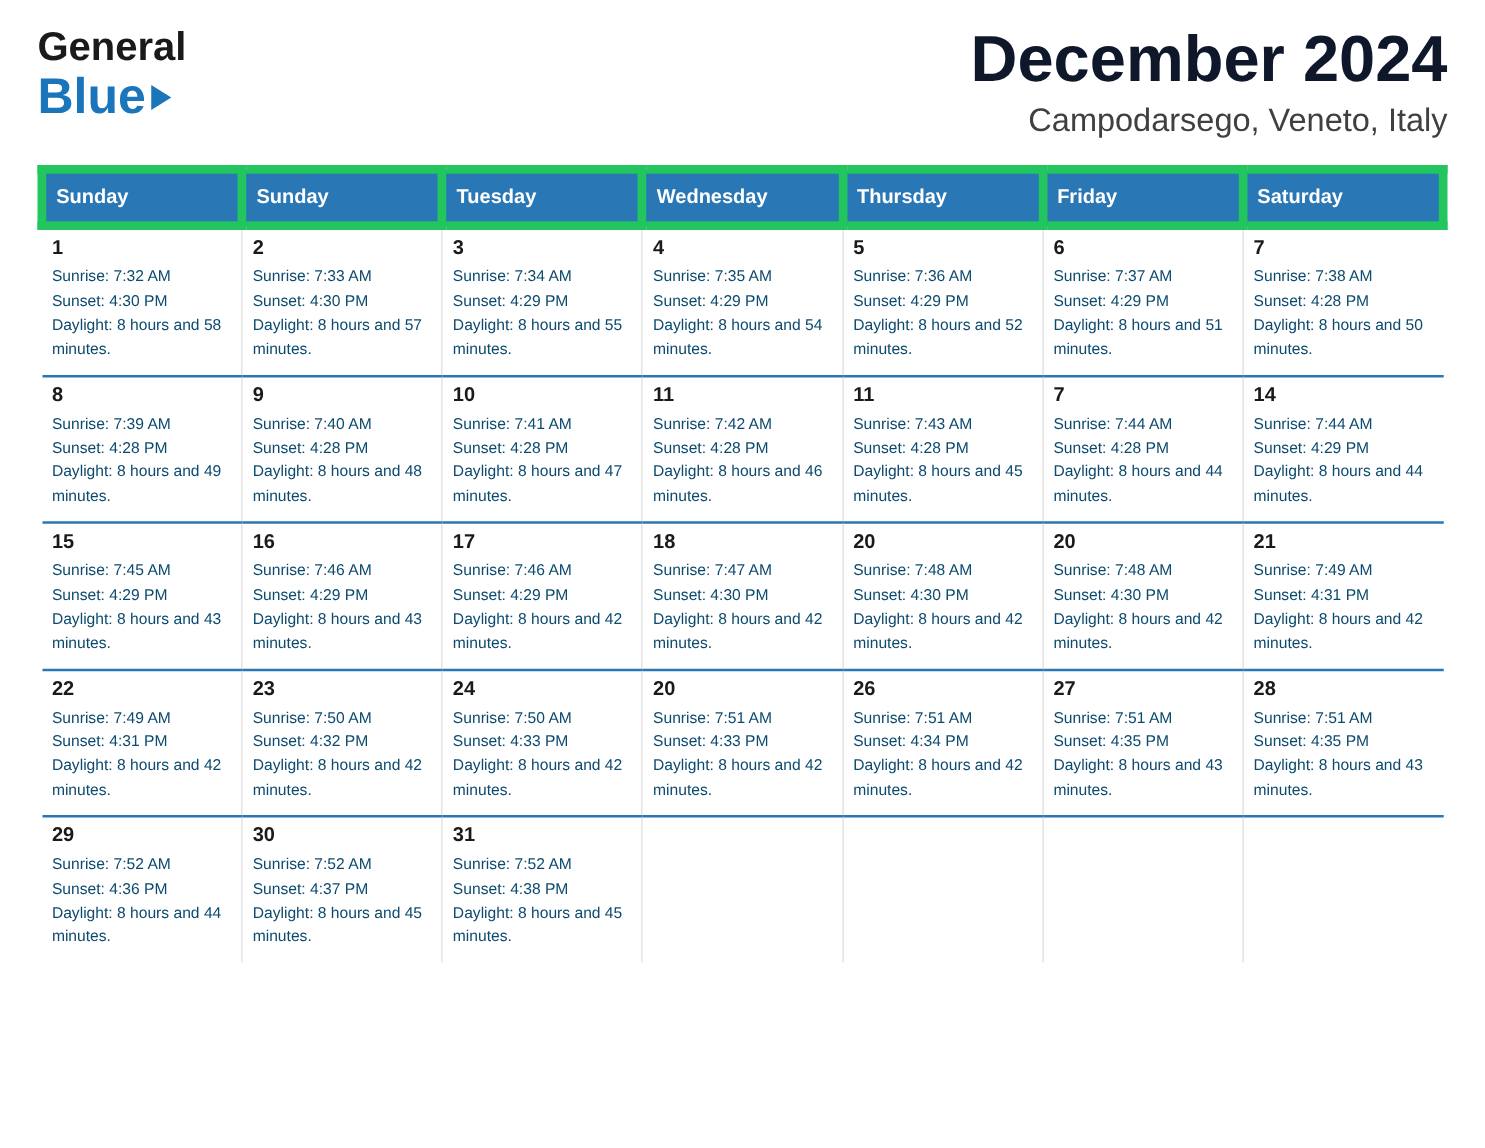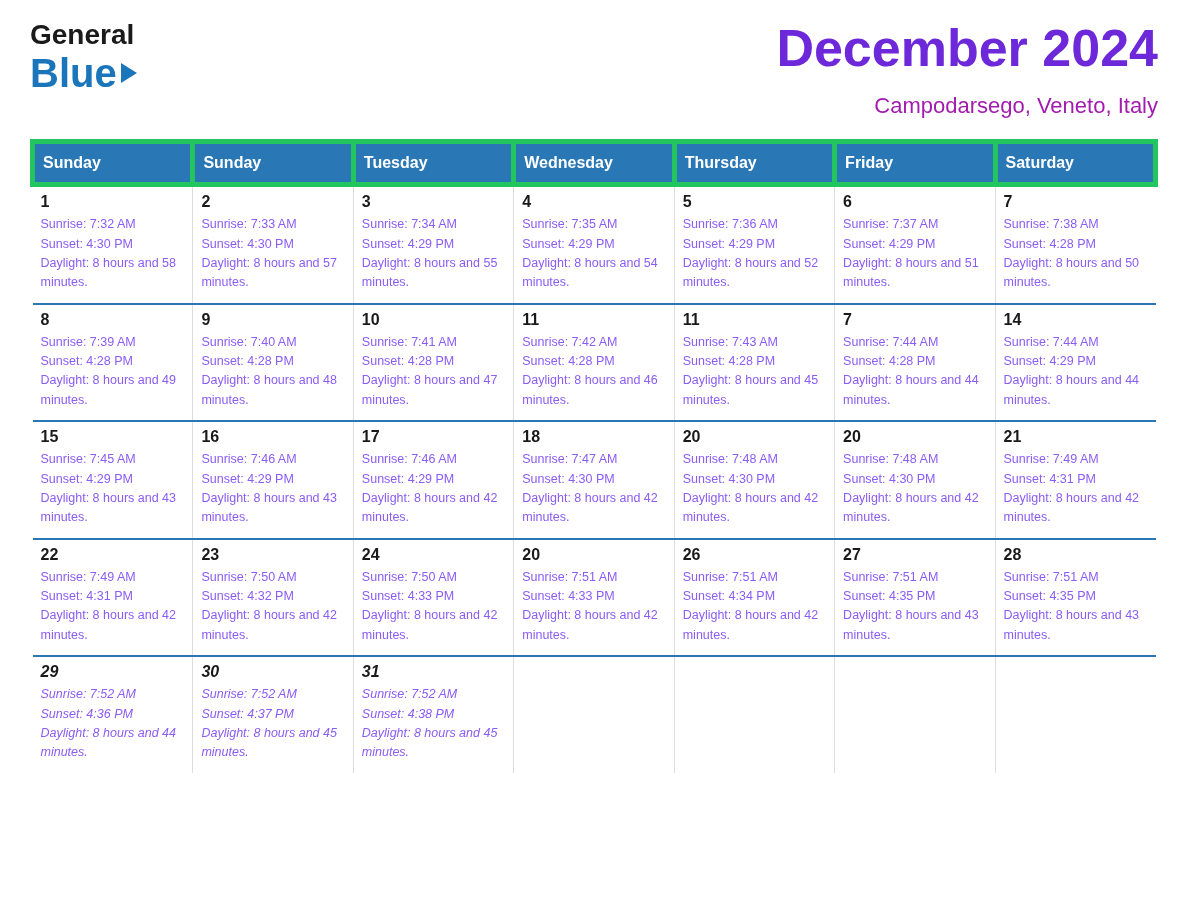--- a/index.html
+++ b/index.html
@@ -15,21 +15,21 @@
       justify-content: space-between;
       align-items: flex-start;
       margin-bottom: 20px;
     }
     .logo {
       display: flex;
       flex-direction: column;
       align-items: flex-start;
     }
     .logo-general {
-      font-size: 28px;
+      font-size: 32px;
       font-weight: bold;
       color: #1a1a1a;
       line-height: 1.1;
     }
     .logo-blue {
       font-size: 40px;
       font-weight: bold;
       color: #1a75bb;
       display: flex;
       align-items: center;
@@ -42,42 +42,42 @@
       border-bottom: 10px solid transparent;
       margin-left: 4px;
       margin-right: 2px;
     }
     .title-section {
       text-align: right;
     }
     .month-title {
       font-size: 52px;
       font-weight: bold;
-      color: #6d28d9;
+      color: #0f172a;
       line-height: 1.1;
       text-align: right;
     }
     .location {
-      font-size: 22px;
-      color: #a21caf;
-      margin-top: 16px;
+      font-size: 26px;
+      color: #404040;
+      margin-top: 4px;
     }
     table {
       width: 100%;
       border-collapse: collapse;
       table-layout: fixed;
     }
     thead th {
       background-color: #2977b5;
       color: #fff;
       font-size: 16px;
       font-weight: bold;
       padding: 10px 8px;
       text-align: left;
-      border: 5px solid #22c55e;
+      border: 7px solid #22c55e;
     }
     tbody td {
       vertical-align: top;
       padding: 6px 8px 10px 8px;
       border: 1px solid #ccc;
       border-top: 2px solid #2977b5;
       font-size: 13px;
       color: #333;
       height: 110px;
     }
@@ -92,30 +92,29 @@
     }
     .day-number {
       font-size: 16px;
       font-weight: bold;
       color: #1a1a1a;
       display: block;
       margin-bottom: 4px;
     }
     .day-info {
       font-size: 12.5px;
-      color: #8b5cf6;
+      color: #0c4a6e;
       line-height: 1.55;
     }
     .empty-cell {
       background: #fff;
     }
     tbody tr:last-child td {
       height: auto;
       min-height: 90px;
-      font-style: italic;
     }
   </style>
 </head>
 <body>
 
 <div class="header">
   <div class="logo">
     <span class="logo-general">General</span>
     <div class="logo-blue">
       <span>Blue</span>

